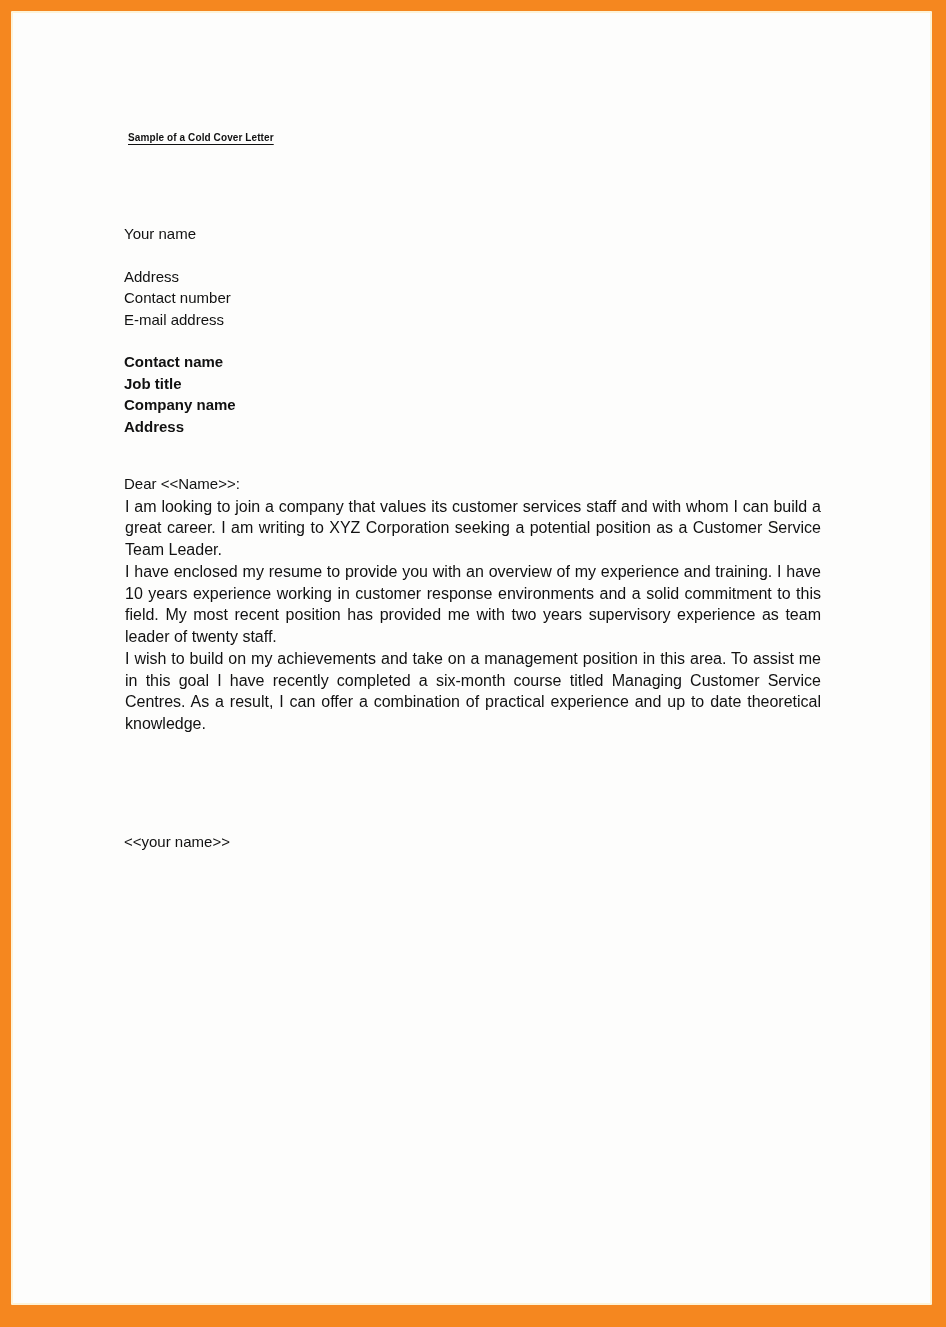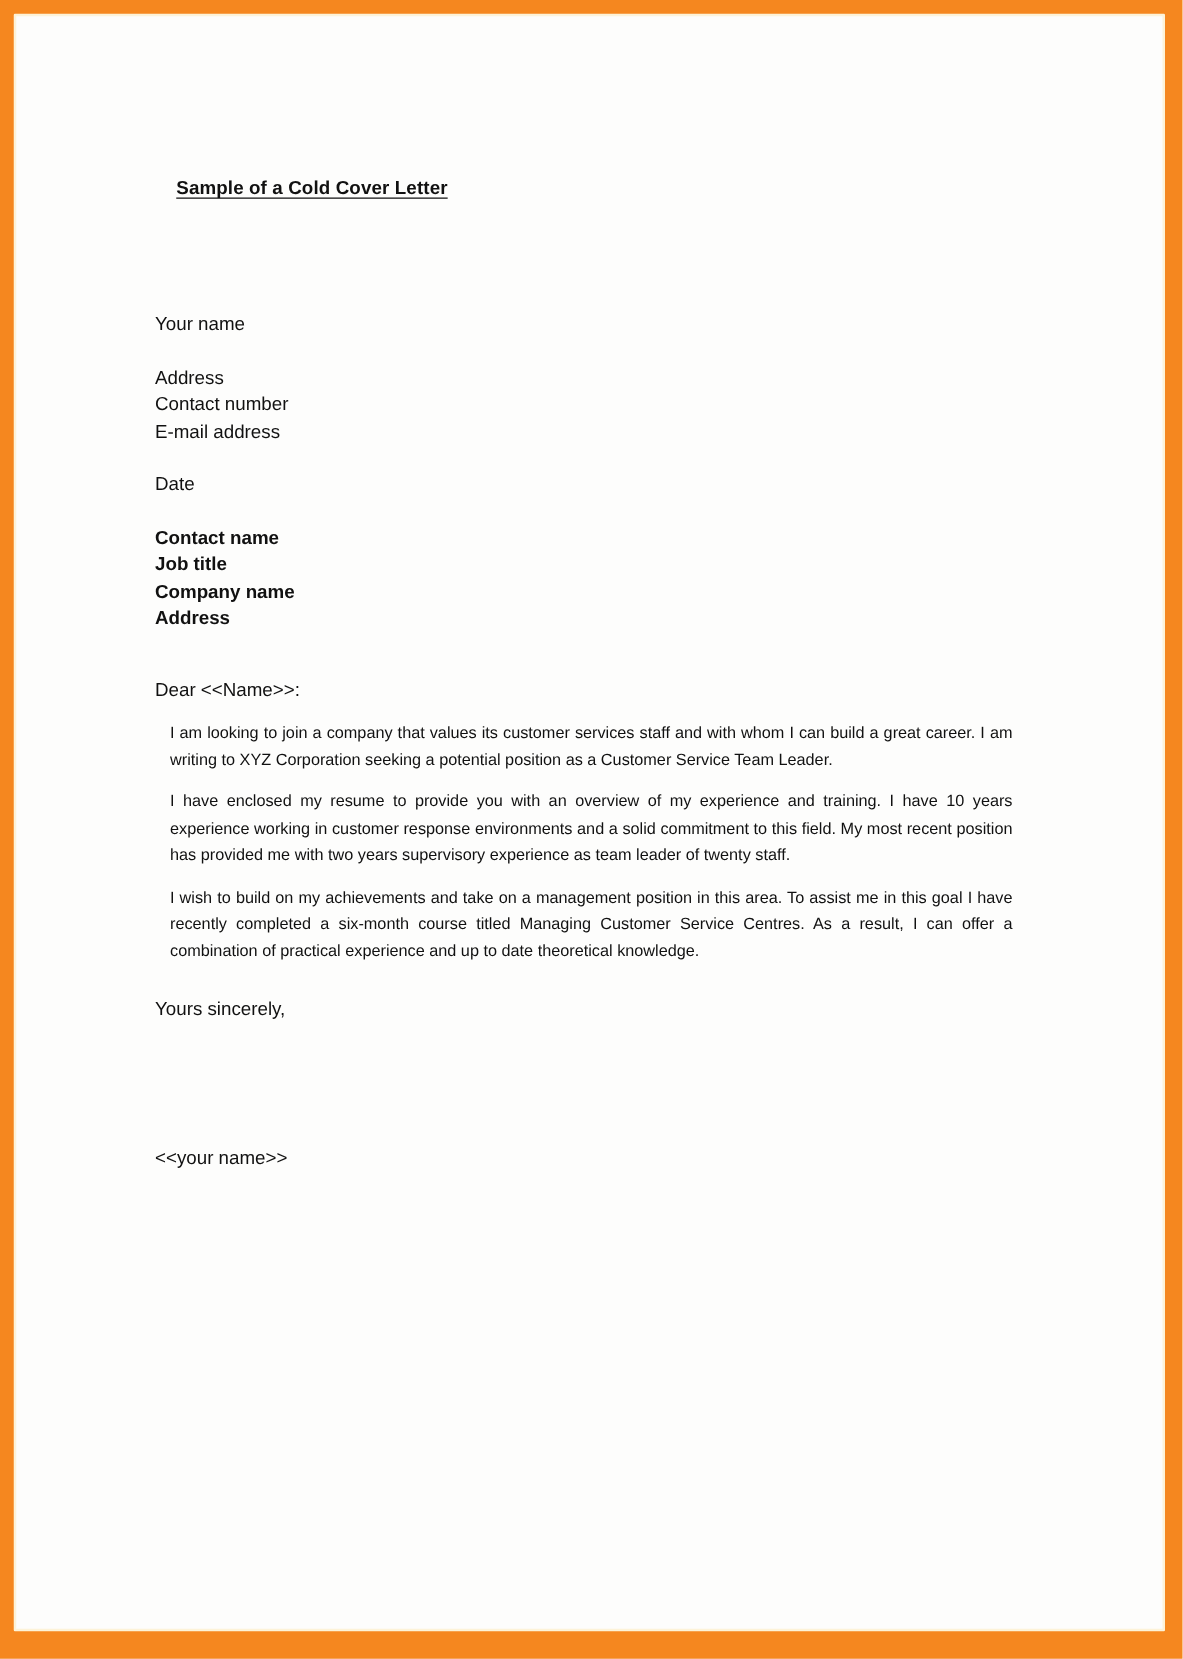--- a/index.html
+++ b/index.html
@@ -39,26 +39,26 @@
   
   .sheet {
     position: absolute;
     left: 111px;          
     top: 111px;
     width: 698px;
     color: #111111;
   }
 
   .letter-title {
-    font-size: 15px;
+    font-size: 10px;
     font-weight: bold;
     letter-spacing: .1px;
     text-decoration: underline;
     text-underline-offset: 3px;
-    margin: 17px;
+    margin: 4px;
     line-height: 20px;
     display: inline-block;
   }
 
   .block {
     font-size: 15px;
     line-height: 21.5px;
     margin: 0;
     white-space: pre-line;
   }
@@ -67,23 +67,23 @@
   .gap-name      { margin-top: 71px; }
   .gap-address   { margin-top: 21px; }
   .gap-date      { margin-top: 21px; }
   .gap-contact   { margin-top: 21px; font-weight: bold; }
   .gap-salute    { margin-top: 36px; }
   .gap-para      { margin-top: 21px; }
   .gap-signoff   { margin-top: 26px; }
   .gap-yourname  { margin-top: 97px; }
 
   .para {
-    font-size: 13px;
+    font-size: 16px;
     line-height: 21.5px;
-    margin: 12px;
+    margin: 1px;
     text-align: justify;
     text-justify: inter-word;
   }
   .para:last-of-type { text-align: justify; }
 
   
 </style>
 </head>
 <body>
 
@@ -95,35 +95,33 @@
       <div>
         <h1 class="letter-title">Sample of a Cold Cover Letter</h1>
       </div>
 
       <p class="block gap-name">Your name</p>
 
       <p class="block gap-address">Address
 Contact number
 E-mail address</p>
 
-      <p class="block gap-date">Date</p>
 
       <p class="block gap-contact">Contact name
 Job title
 Company name
 Address</p>
 
       <p class="block gap-salute">Dear &lt;&lt;Name&gt;&gt;:</p>
 
       <p class="para gap-para">I am looking to join a company that values its customer services staff and with whom I can build a great career. I am writing to XYZ Corporation seeking a potential position as a Customer Service Team Leader.</p>
 
       <p class="para gap-para">I have enclosed my resume to provide you with an overview of my experience and training. I have 10 years experience working in customer response environments and a solid commitment to this field. My most recent position has provided me with two years supervisory experience as team leader of twenty staff.</p>
 
       <p class="para gap-para">I wish to build on my achievements and take on a management position in this area. To assist me in this goal I have recently completed a six-month course titled Managing Customer Service Centres. As a result, I can offer a combination of practical experience and up to date theoretical knowledge.</p>
 
 
-      <p class="block gap-signoff">Yours sincerely,</p>
 
       <p class="block gap-yourname">&lt;&lt;your name&gt;&gt;</p>
 
     </div>
   </div>
 </div>
 
 </body></html>

